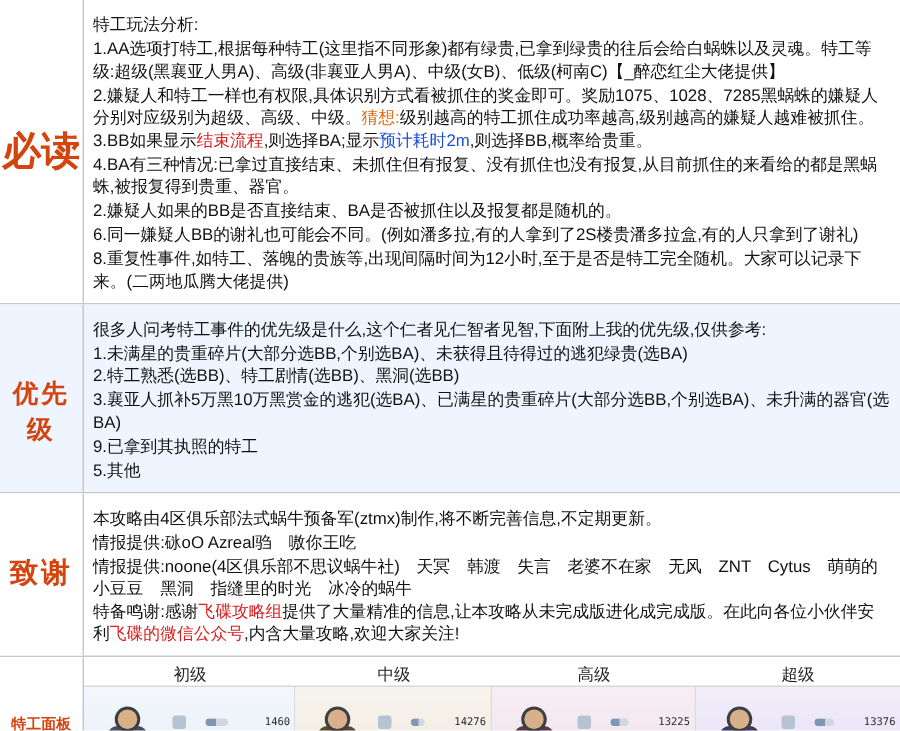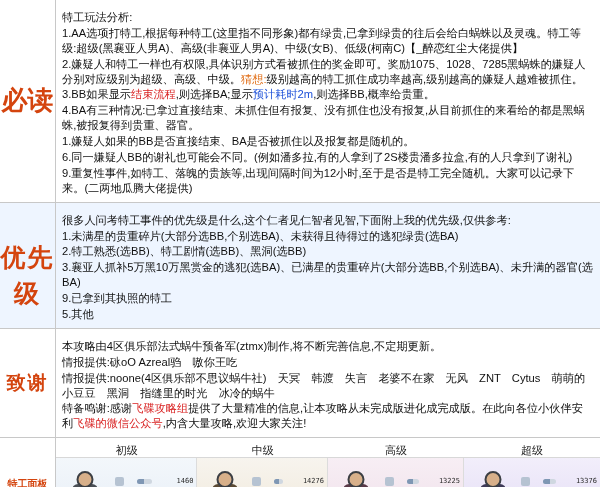--- a/index.html
+++ b/index.html
@@ -77,21 +77,21 @@
     color: #e06a10;
   }
   
   #sec-priority {
     background: #eef5ff;
   }
   #sec-priority .label-col {
     background: #eef5ff;
   }
   #sec-priority .label-col .label-text {
-    font-size: 25px;
+    font-size: 17px;
     line-height: 1.45;
     margin-top: 20px;
   }
   
   #sec-thanks {
     background: #ffffff;
   }
   #sec-thanks .label-col {
     background: #ffffff;
   }
@@ -229,23 +229,23 @@
   <div class="section" id="sec-must-read">
     <div class="label-col">
       <div class="label-text">必读</div>
     </div>
     <div class="content-col">
       <p class="para">特工玩法分析:</p>
       <p class="para">1.AA选项打特工,根据每种特工(这里指不同形象)都有绿贵,已拿到绿贵的往后会给白蜗蛛以及灵魂。特工等级:超级(黑襄亚人男A)、高级(非襄亚人男A)、中级(女B)、低级(柯南C)【_醉恋红尘大佬提供】</p>
       <p class="para">2.嫌疑人和特工一样也有权限,具体识别方式看被抓住的奖金即可。奖励1075、1028、7285黑蜗蛛的嫌疑人分别对应级别为超级、高级、中级。<span class="hl-orange">猜想:</span>级别越高的特工抓住成功率越高,级别越高的嫌疑人越难被抓住。</p>
       <p class="para">3.BB如果显示<span class="hl-red">结束流程</span>,则选择BA;显示<span class="hl-blue">预计耗时2m</span>,则选择BB,概率给贵重。</p>
       <p class="para">4.BA有三种情况:已拿过直接结束、未抓住但有报复、没有抓住也没有报复,从目前抓住的来看给的都是黑蜗蛛,被报复得到贵重、器官。</p>
-      <p class="para">1.嫌疑人如果的BB是否直接结束、BA是否被抓住以及报复都是随机的。</p>
+      <p class="para">2.嫌疑人如果的BB是否直接结束、BA是否被抓住以及报复都是随机的。</p>
       <p class="para">6.同一嫌疑人BB的谢礼也可能会不同。(例如潘多拉,有的人拿到了2S楼贵潘多拉盒,有的人只拿到了谢礼)</p>
-      <p class="para">9.重复性事件,如特工、落魄的贵族等,出现间隔时间为12小时,至于是否是特工完全随机。大家可以记录下来。(二两地瓜腾大佬提供)</p>
+      <p class="para">8.重复性事件,如特工、落魄的贵族等,出现间隔时间为12小时,至于是否是特工完全随机。大家可以记录下来。(二两地瓜腾大佬提供)</p>
     </div>
   </div>
 
   <div class="section" id="sec-priority">
     <div class="label-col">
       <div class="label-text">优先级</div>
     </div>
     <div class="content-col">
       <p class="para">很多人问考特工事件的优先级是什么,这个仁者见仁智者见智,下面附上我的优先级,仅供参考:</p>
       <p class="para">1.未满星的贵重碎片(大部分选BB,个别选BA)、未获得且待得过的逃犯绿贵(选BA)</p>

